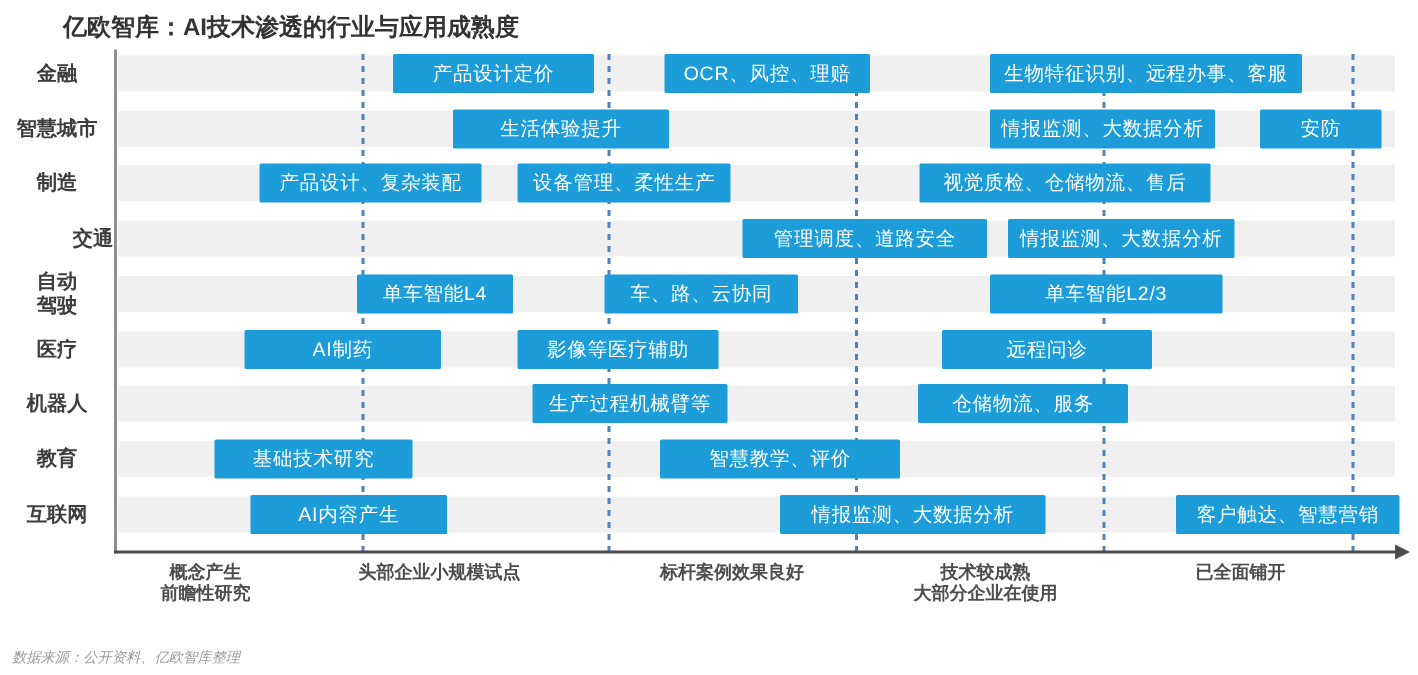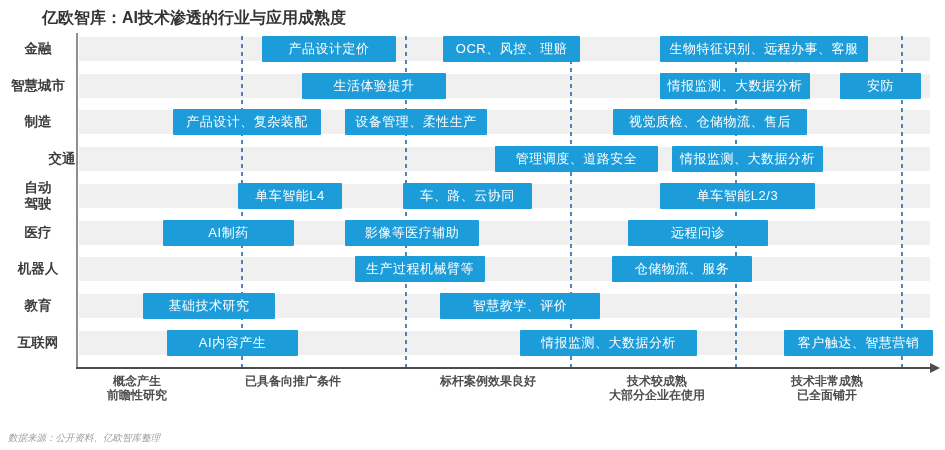--- a/index.html
+++ b/index.html
@@ -98,29 +98,28 @@
   <div class="y-axis"></div>
   <div class="x-axis"></div>
   <div class="x-arrow"></div>
 
   <div id="stages">
       <div class="stage" style="left: 27px;">
         <div>概念产生</div>
         <div>前瞻性研究</div>
       </div>
       <div class="stage" style="left: 183px;">
-        <div>已具备向推广条件</div>
+        <div>头部企业小规模试点</div>
       </div>
       <div class="stage" style="left: 378px;">
         <div>标杆案例效果良好</div>
       </div>
       <div class="stage" style="left: 547px;">
         <div>技术较成熟</div>
         <div>大部分企业在使用</div>
       </div>
       <div class="stage" style="left: 717px;">
-        <div>技术非常成熟</div>
         <div>已全面铺开</div>
       </div>
     </div>
 
   <div class="source-note">数据来源：公开资料、亿欧智库整理</div>
 </div>
 
 </body></html>

